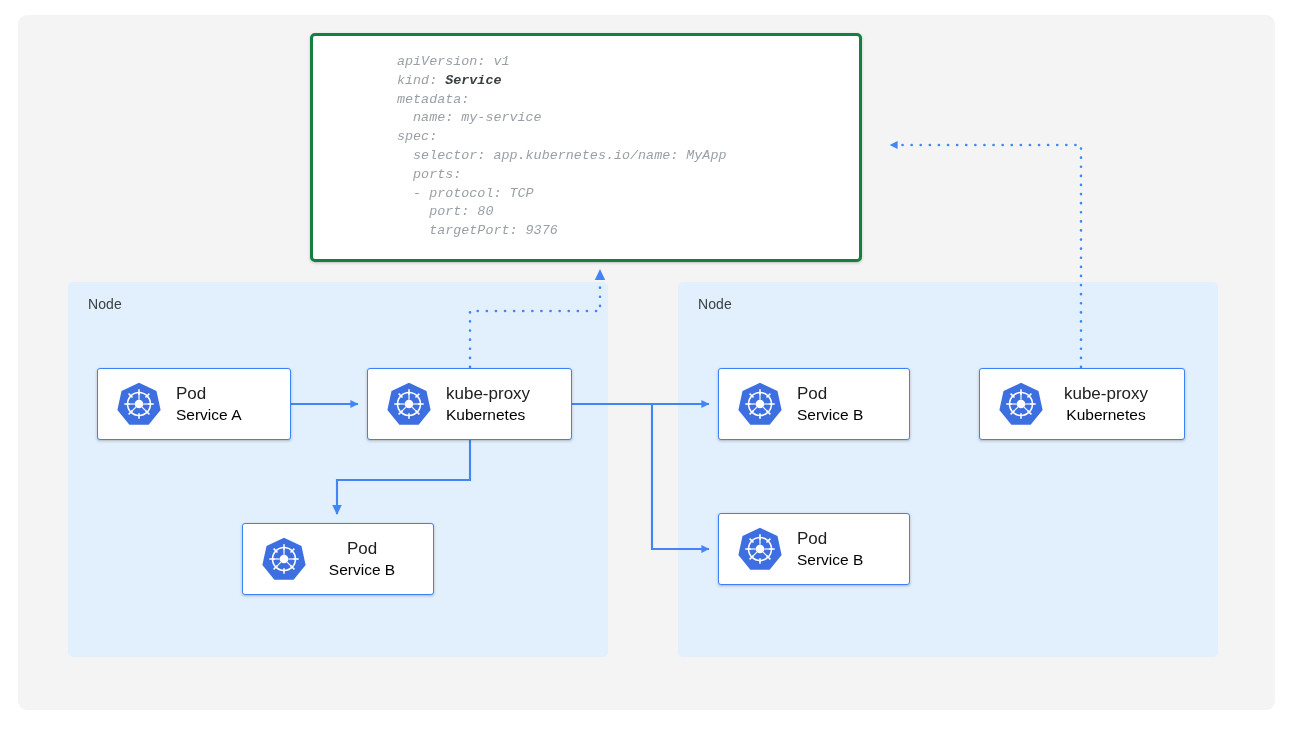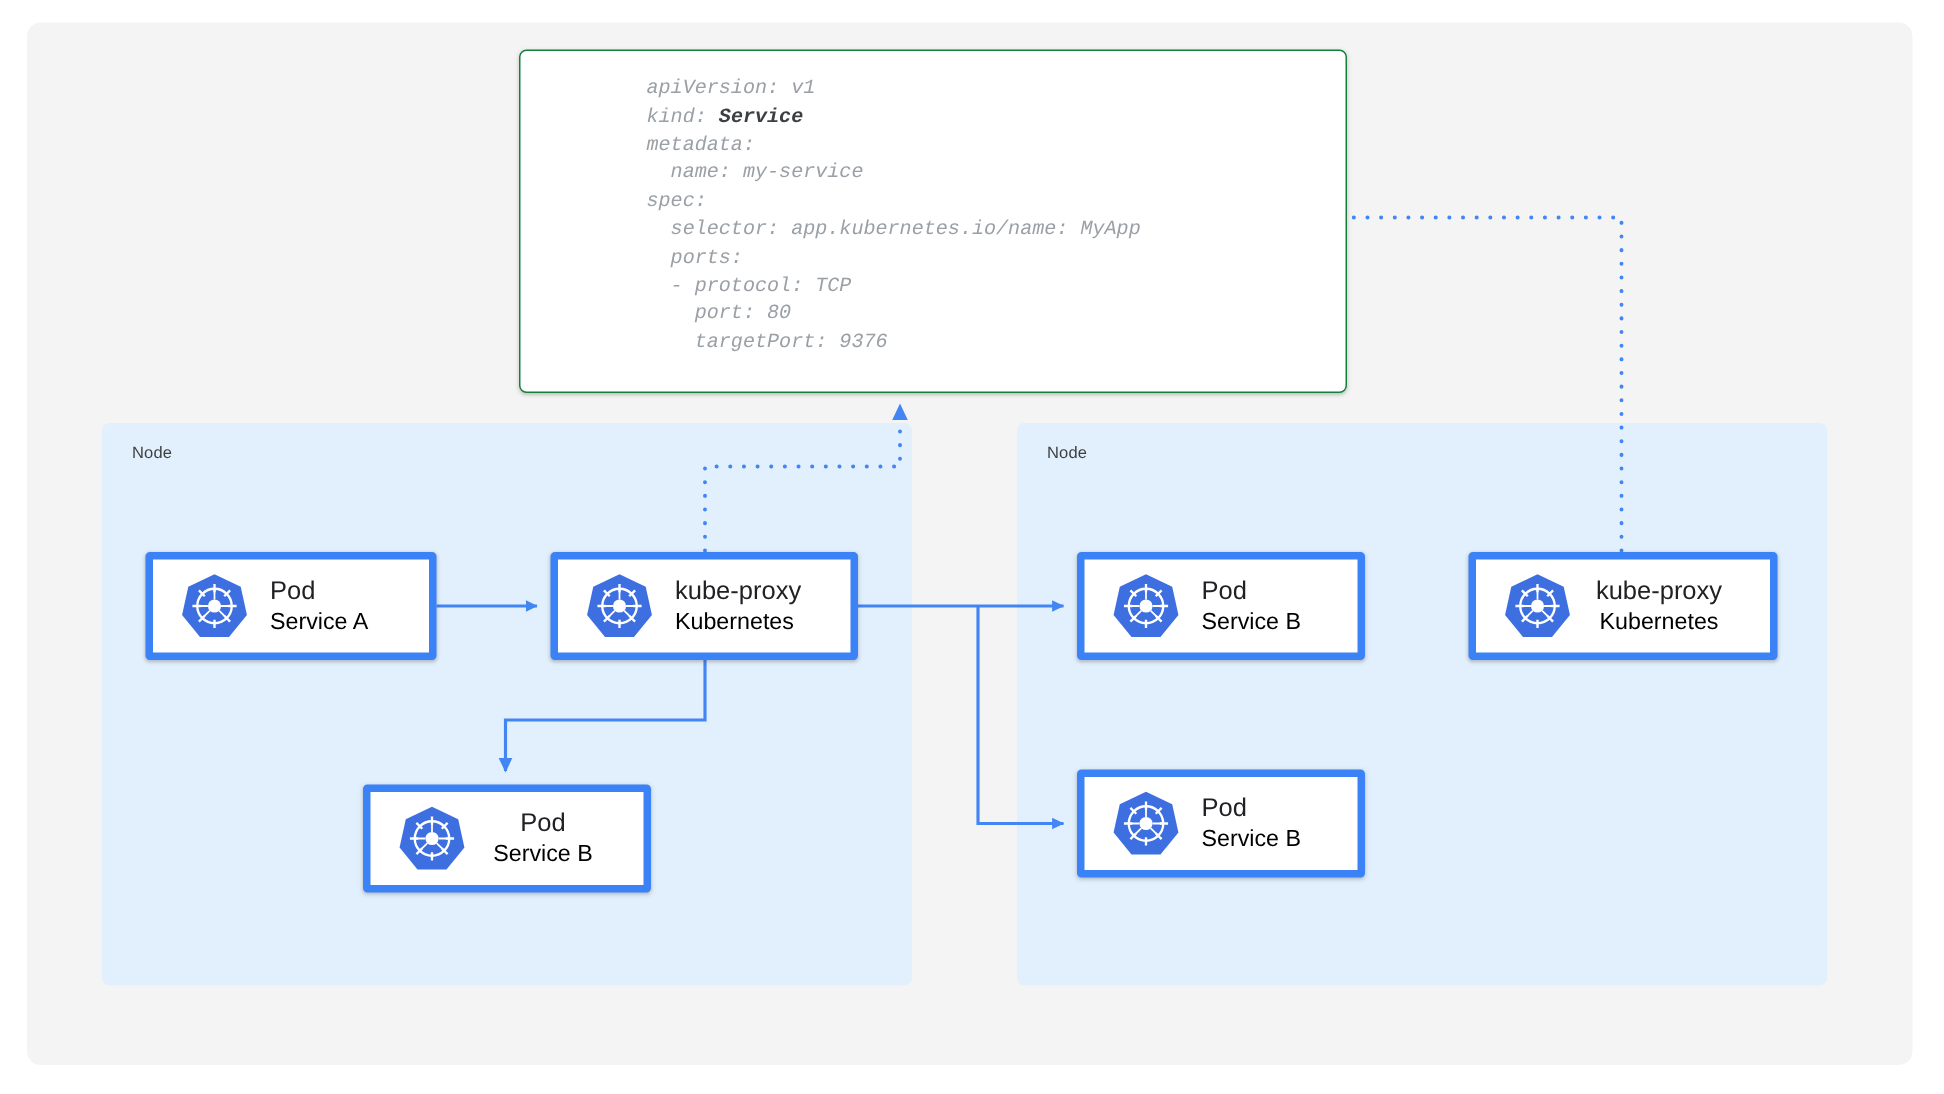--- a/index.html
+++ b/index.html
@@ -38,29 +38,29 @@
     position: absolute;
     background: #e2effc;
     border-radius: 5px;
   }
   #node-left  { left: 68px;  top: 282px; width: 540px; height: 375px; }
   #node-right { left: 678px; top: 282px; width: 540px; height: 375px; }
   .node-label {
     position: absolute;
     left: 20px;
     top: 14px;
-    font-size: 11px;
+    font-size: 14px;
     color: #3c4043;
     letter-spacing: 0.1px;
   }
   
   .card {
     position: absolute;
     background: #ffffff;
-    border: 5px solid #3b82f6;
+    border: 1px solid #3b82f6;
     border-radius: 3px;
     box-shadow: 0 1px 2px rgba(60,64,67,0.22), 0 1px 3px 1px rgba(60,64,67,0.08);
     display: flex;
     align-items: center;
     box-sizing: border-box;
   }
   .card .k8s-logo {
     flex: 0 0 auto;
     width: 46px;
     height: 46px;
@@ -88,26 +88,26 @@
   #card-pod-a        { left: 97px;  top: 368px; width: 194px; height: 72px; }
   #card-kube-proxy-l { left: 367px; top: 368px; width: 205px; height: 72px; }
   #card-pod-b-left   { left: 242px; top: 523px; width: 192px; height: 72px; }
   #card-pod-b-top    { left: 718px; top: 368px; width: 192px; height: 72px; }
   #card-pod-b-bot    { left: 718px; top: 513px; width: 192px; height: 72px; }
   #card-kube-proxy-r { left: 979px; top: 368px; width: 206px; height: 72px; }
 
   
   #yaml-card {
     position: absolute;
-    left: 346px;
+    left: 310px;
     top: 33px;
     width: 552px;
     height: 229px;
     background: #ffffff;
-    border: 1px solid #15803d;
+    border: 3px solid #15803d;
     border-radius: 5px;
     box-shadow: 0 1px 2px rgba(60,64,67,0.20), 0 1px 3px 1px rgba(60,64,67,0.07);
     box-sizing: border-box;
     overflow: hidden;
   }
   #yaml-code {
     position: absolute;
     left: 84px;
     top: 17px;
     margin: 0;

